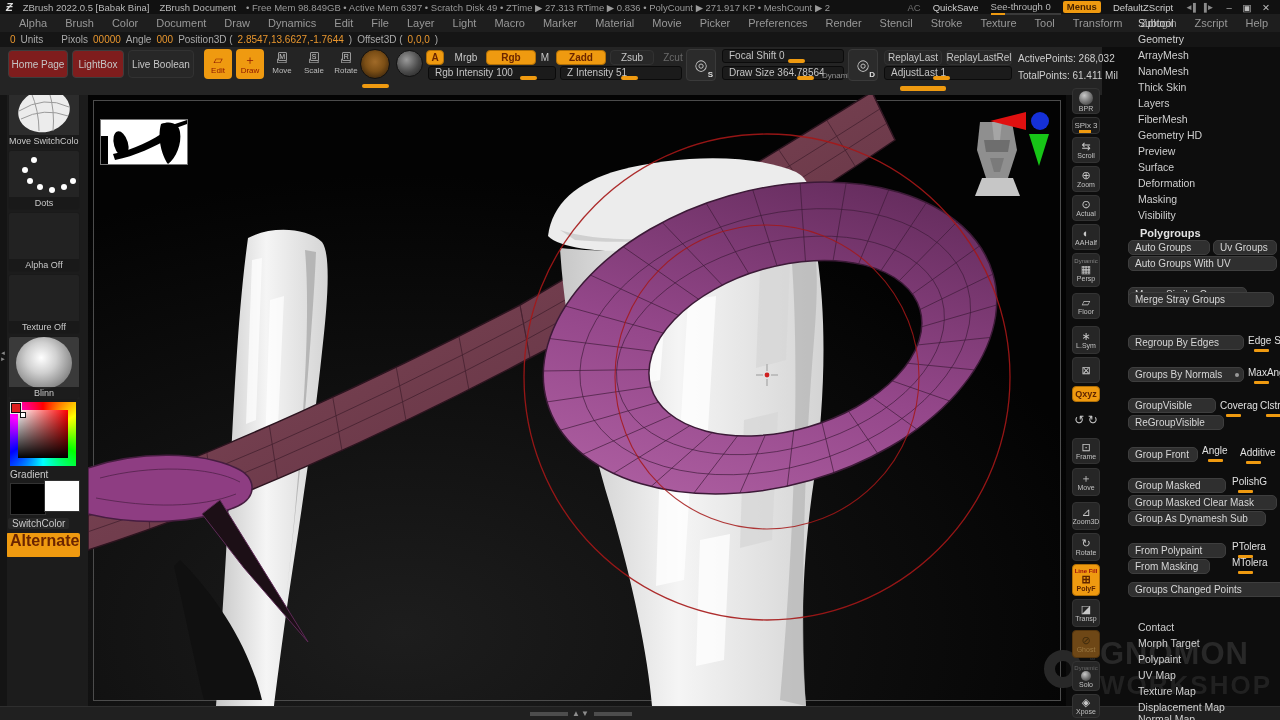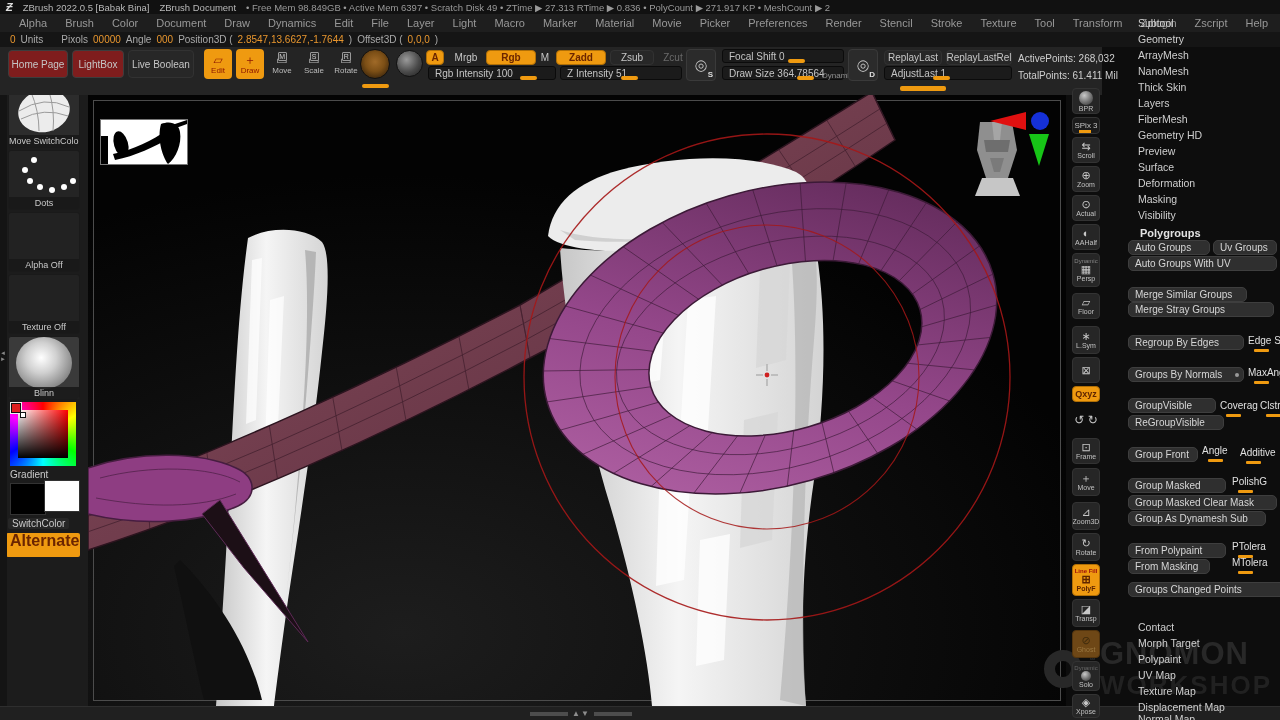--- a/index.html
+++ b/index.html
@@ -21,21 +21,21 @@
 
 .shelf{left:0;top:47px;width:1102px;height:48px;background:#242424;z-index:2}
 .btn{position:absolute;background:#7f1d1d;border:1px solid #3d3d3d;border-radius:4px;color:#c6c6c6;font-size:10px;display:flex;align-items:center;justify-content:center;white-space:nowrap}
 .flat{background:#272727;border-color:#323232}
 .obtn{background:#ef9a10;border-color:#b06f06;color:#6b2500;font-weight:bold}
 .tool-tog{position:absolute;width:28px;height:30px;border-radius:4px;display:flex;flex-direction:column;align-items:center;justify-content:center;font-size:8px;gap:0}
 .tool-tog .ic{font-size:12px;line-height:12px}
 .tool-tog.orange{background:#ef9a10;color:#8b1500}
 .tool-tog.plainT{color:#bbb}
 .keybox{position:absolute;right:1px;top:-2px;width:9px;height:9px;border:1px solid #999;background:#2a2a2a;color:#ccc;font-size:7px;line-height:8px;text-align:center;border-radius:1px}
-.sld{position:absolute;background:#1b1b1b;border:1px solid #0b0b0b;border-radius:3px;color:#c4c4c4;font-size:10px;display:flex;align-items:center;padding:0 6px;white-space:nowrap}
+.sld{position:absolute;background:#1b1b1b;border:1px solid #0b0b0b;border-radius:3px;color:#c4c4c4;font-size:10px;display:flex;padding:0 6px;white-space:nowrap}
 .sld .handle{position:absolute;bottom:-1px;width:17px;height:4px;background:#ef9a10;border-radius:2px}
 .shelf-sphere{position:absolute;border-radius:50%}
 .mini-lbl{position:absolute;font-size:8px;color:#8f8f8f}
 .stat{position:absolute;font-size:10px;color:#cfcfcf;white-space:nowrap}
 .iconpad{position:absolute;width:30px;height:32px;background:#2b2b2b;border:1px solid #3a3a3a;border-radius:4px;color:#bdbdbd;font-size:15px;display:flex;align-items:center;justify-content:center}
 .iconpad b{position:absolute;right:2px;bottom:1px;font-size:8px;color:#ddd}
 .obar{position:absolute;background:#ef9a10;border-radius:2px}
 
 .tile{position:absolute;left:8px;width:72px;background:#2c2c2c;border:1px solid #1a1a1a;border-radius:3px;overflow:hidden}
 .tile .lbl{position:absolute;left:0;right:0;bottom:0;background:rgba(24,24,24,.85);color:#c9c9c9;font-size:9px;text-align:center;height:12px;line-height:12px;white-space:nowrap;overflow:hidden}
@@ -74,20 +74,31 @@
 </head>
 <body>
 
 <div id="app">
 
   <div class="abs titlebar">
     <span class="logo">Ƶ</span>
     <span>ZBrush 2022.0.5 [Babak Bina]</span>
     <span>ZBrush Document</span>
     <span style="color:#9a9a9a">• Free Mem 98.849GB • Active Mem 6397 • Scratch Disk 49 • ZTime ▶ 27.313 RTime ▶ 0.836 • PolyCount ▶ 271.917 KP • MeshCount ▶ 2</span>
+    <span class="tb-right">
+      <span style="color:#6f6f6f">AC</span>
+      <span style="color:#d0d0d0">QuickSave</span>
+      <span class="seeth"><span>See-through 0</span><i>
+            <b></b>
+          </i></span>
+      <span class="menus-btn">Menus</span>
+      <span style="color:#d0d0d0">DefaultZScript</span>
+      <span style="color:#8a8a8a;font-size:8px">◄▌ ▐►</span>
+      <span style="color:#bbb;letter-spacing:4px">– ▣ ✕</span>
+    </span>
   </div>
 
   <div class="abs menubar">
     <span>Alpha</span>
     <span>Brush</span>
     <span>Color</span>
     <span>Document</span>
     <span>Draw</span>
     <span>Dynamics</span>
     <span>Edit</span>
@@ -516,21 +527,21 @@
     <div class="pitem" style="top:147px">Surface</div>
     <div class="pitem" style="top:163px">Deformation</div>
     <div class="pitem" style="top:179px">Masking</div>
     <div class="pitem" style="top:195px">Visibility</div>
 
     <div class="pg-title" style="top:213px">Polygroups</div>
     <div class="pbtn" style="left:26px;top:226px;width:82px">Auto Groups</div>
     <div class="pbtn" style="left:111px;top:226px;width:64px">Uv Groups</div>
     <div class="pbtn" style="left:26px;top:242px;width:149px">Auto Groups With UV</div>
     <div class="pbtn" style="left:26px;top:273px;width:119px">Merge Similar Groups</div>
-    <div class="pbtn" style="left:26px;top:288px;width:146px">Merge Stray Groups</div>
+    <div class="pbtn" style="left:26px;top:278px;width:146px">Merge Stray Groups</div>
     <div class="pbtn" style="left:26px;top:321px;width:116px">Regroup By Edges</div>
     <div class="msld" style="left:146px;top:321px"><span>Edge Se</span><i></i></div>
     <div class="pbtn" style="left:26px;top:353px;width:116px">
         <span>Groups By Normals</span>
         <span class="pdot"></span>
       </div>
     <div class="msld" style="left:146px;top:353px"><span>MaxAng</span><i></i></div>
     <div class="pbtn" style="left:26px;top:384px;width:88px">GroupVisible</div>
     <div class="msld" style="left:118px;top:386px"><span>Coverag</span><i></i></div>
     <div class="msld" style="left:158px;top:386px"><span>Clstr 0.</span><i></i></div>

